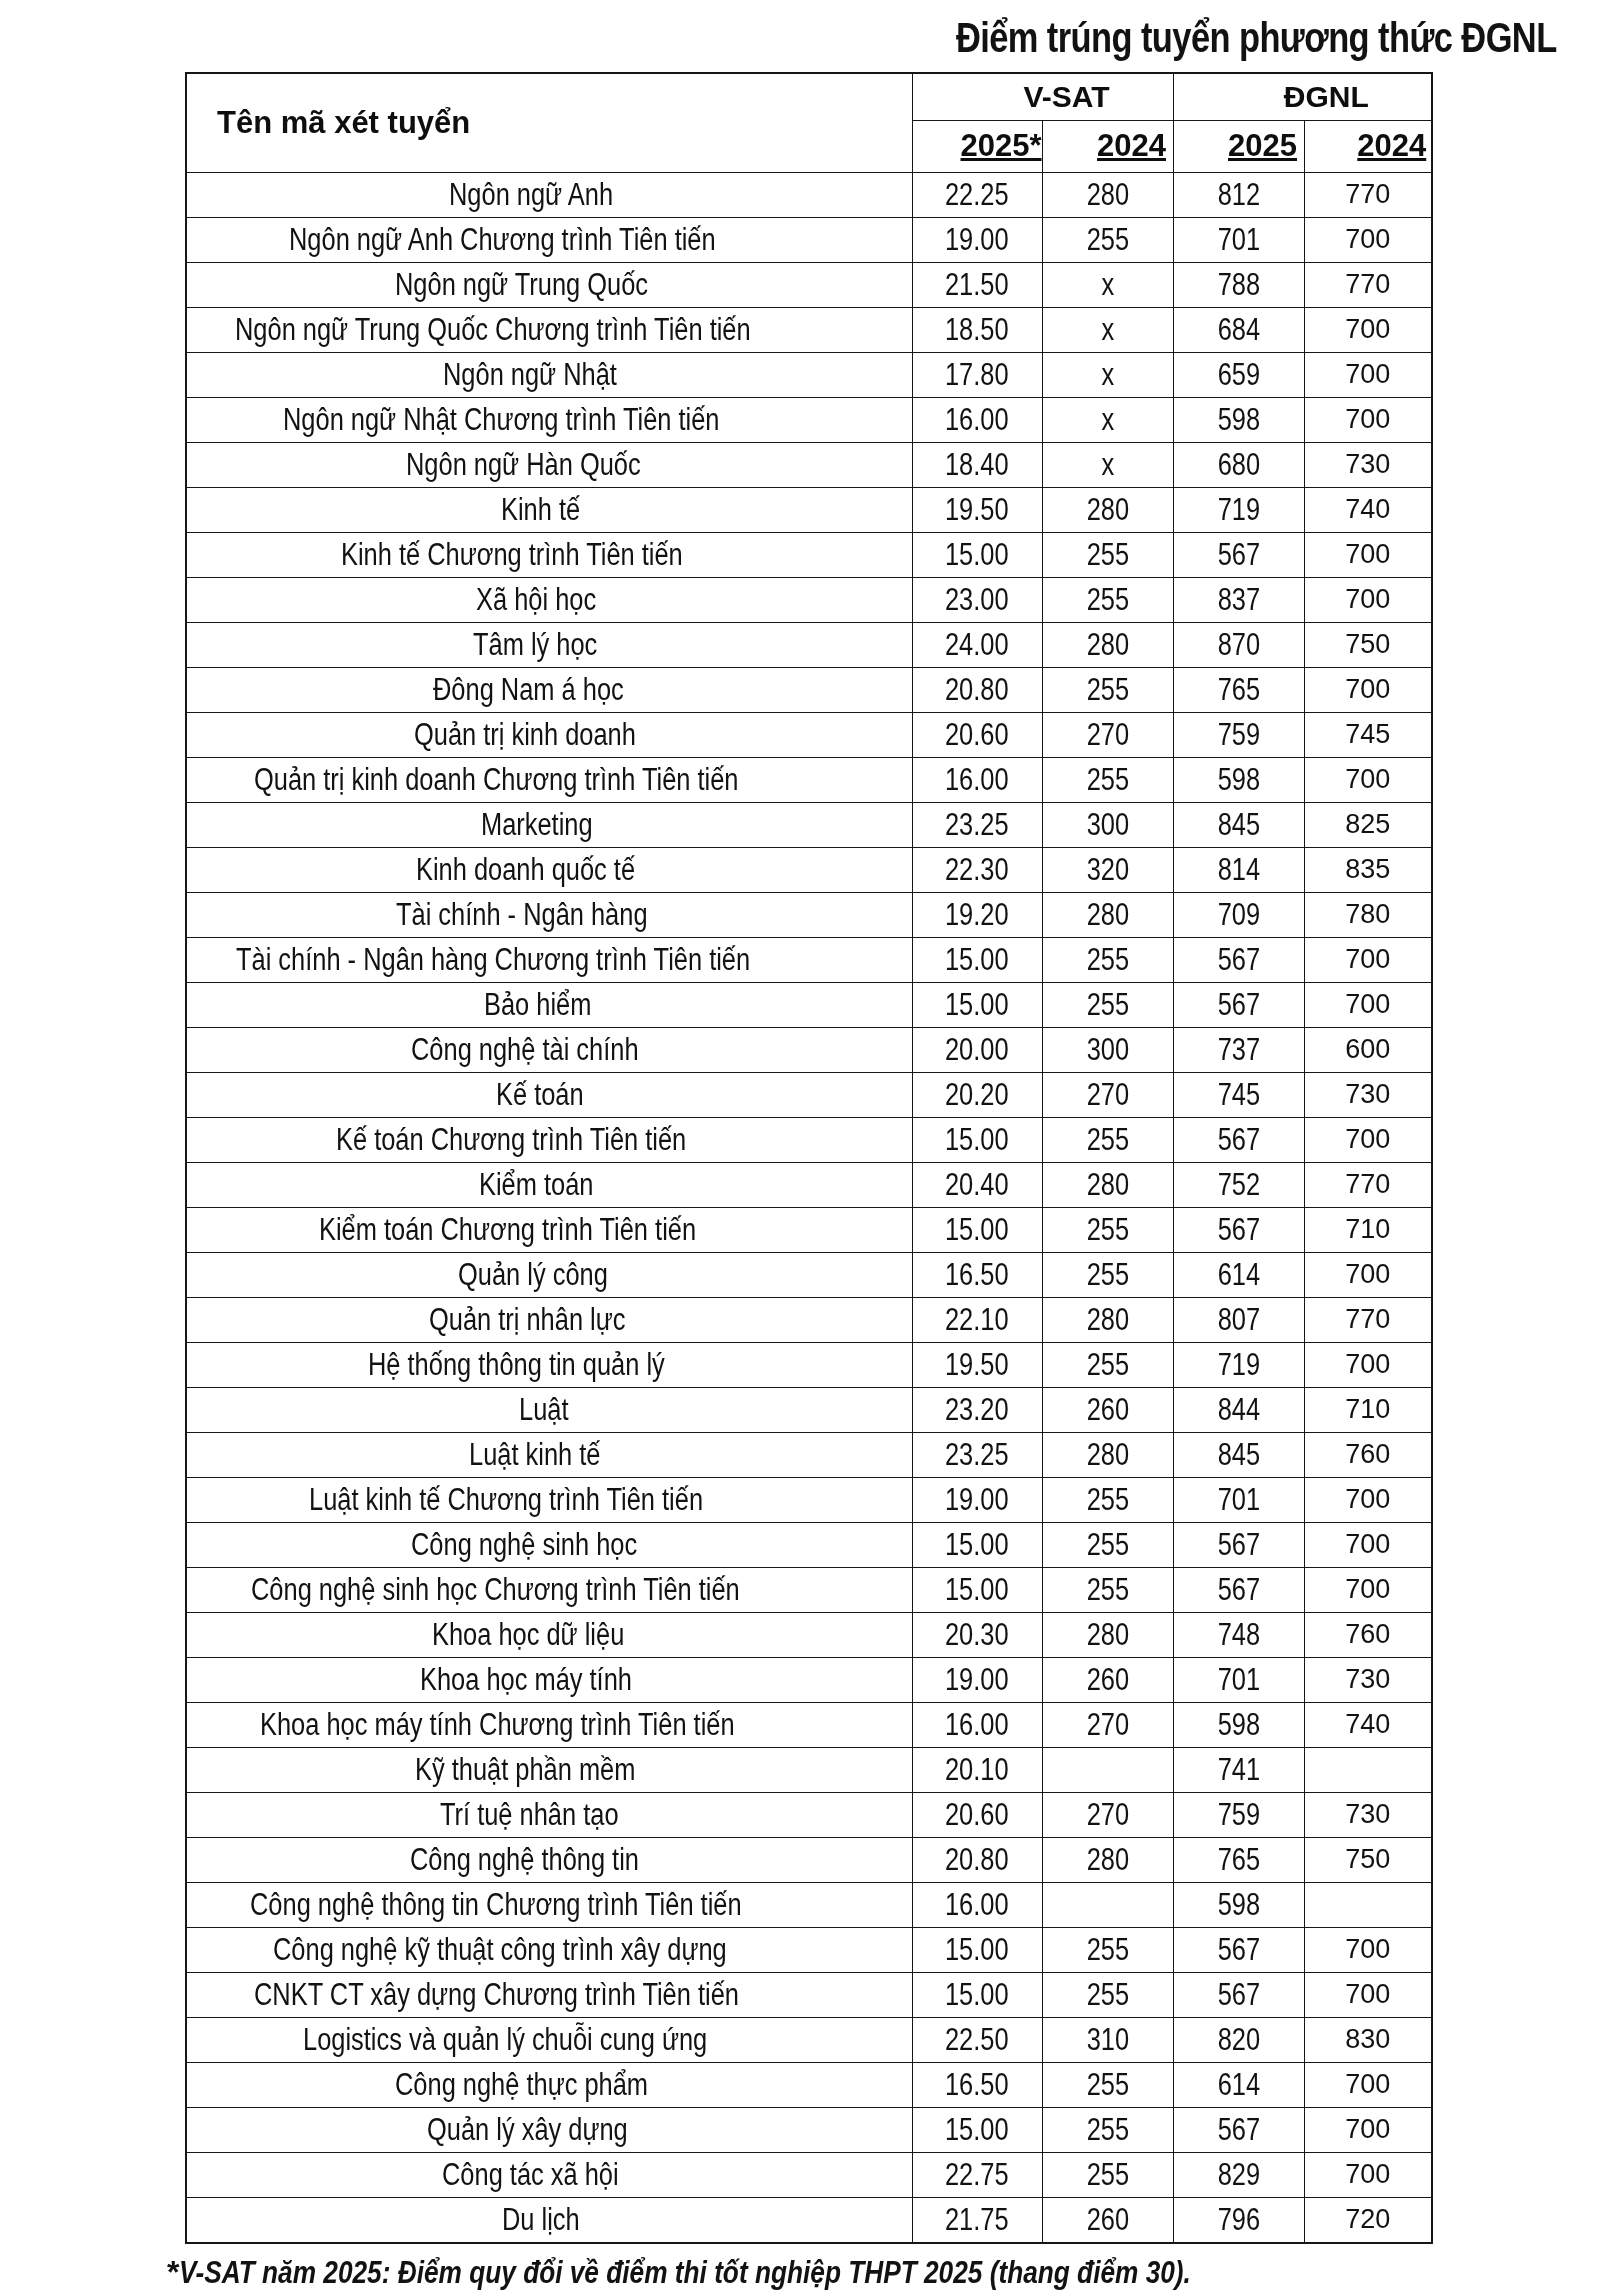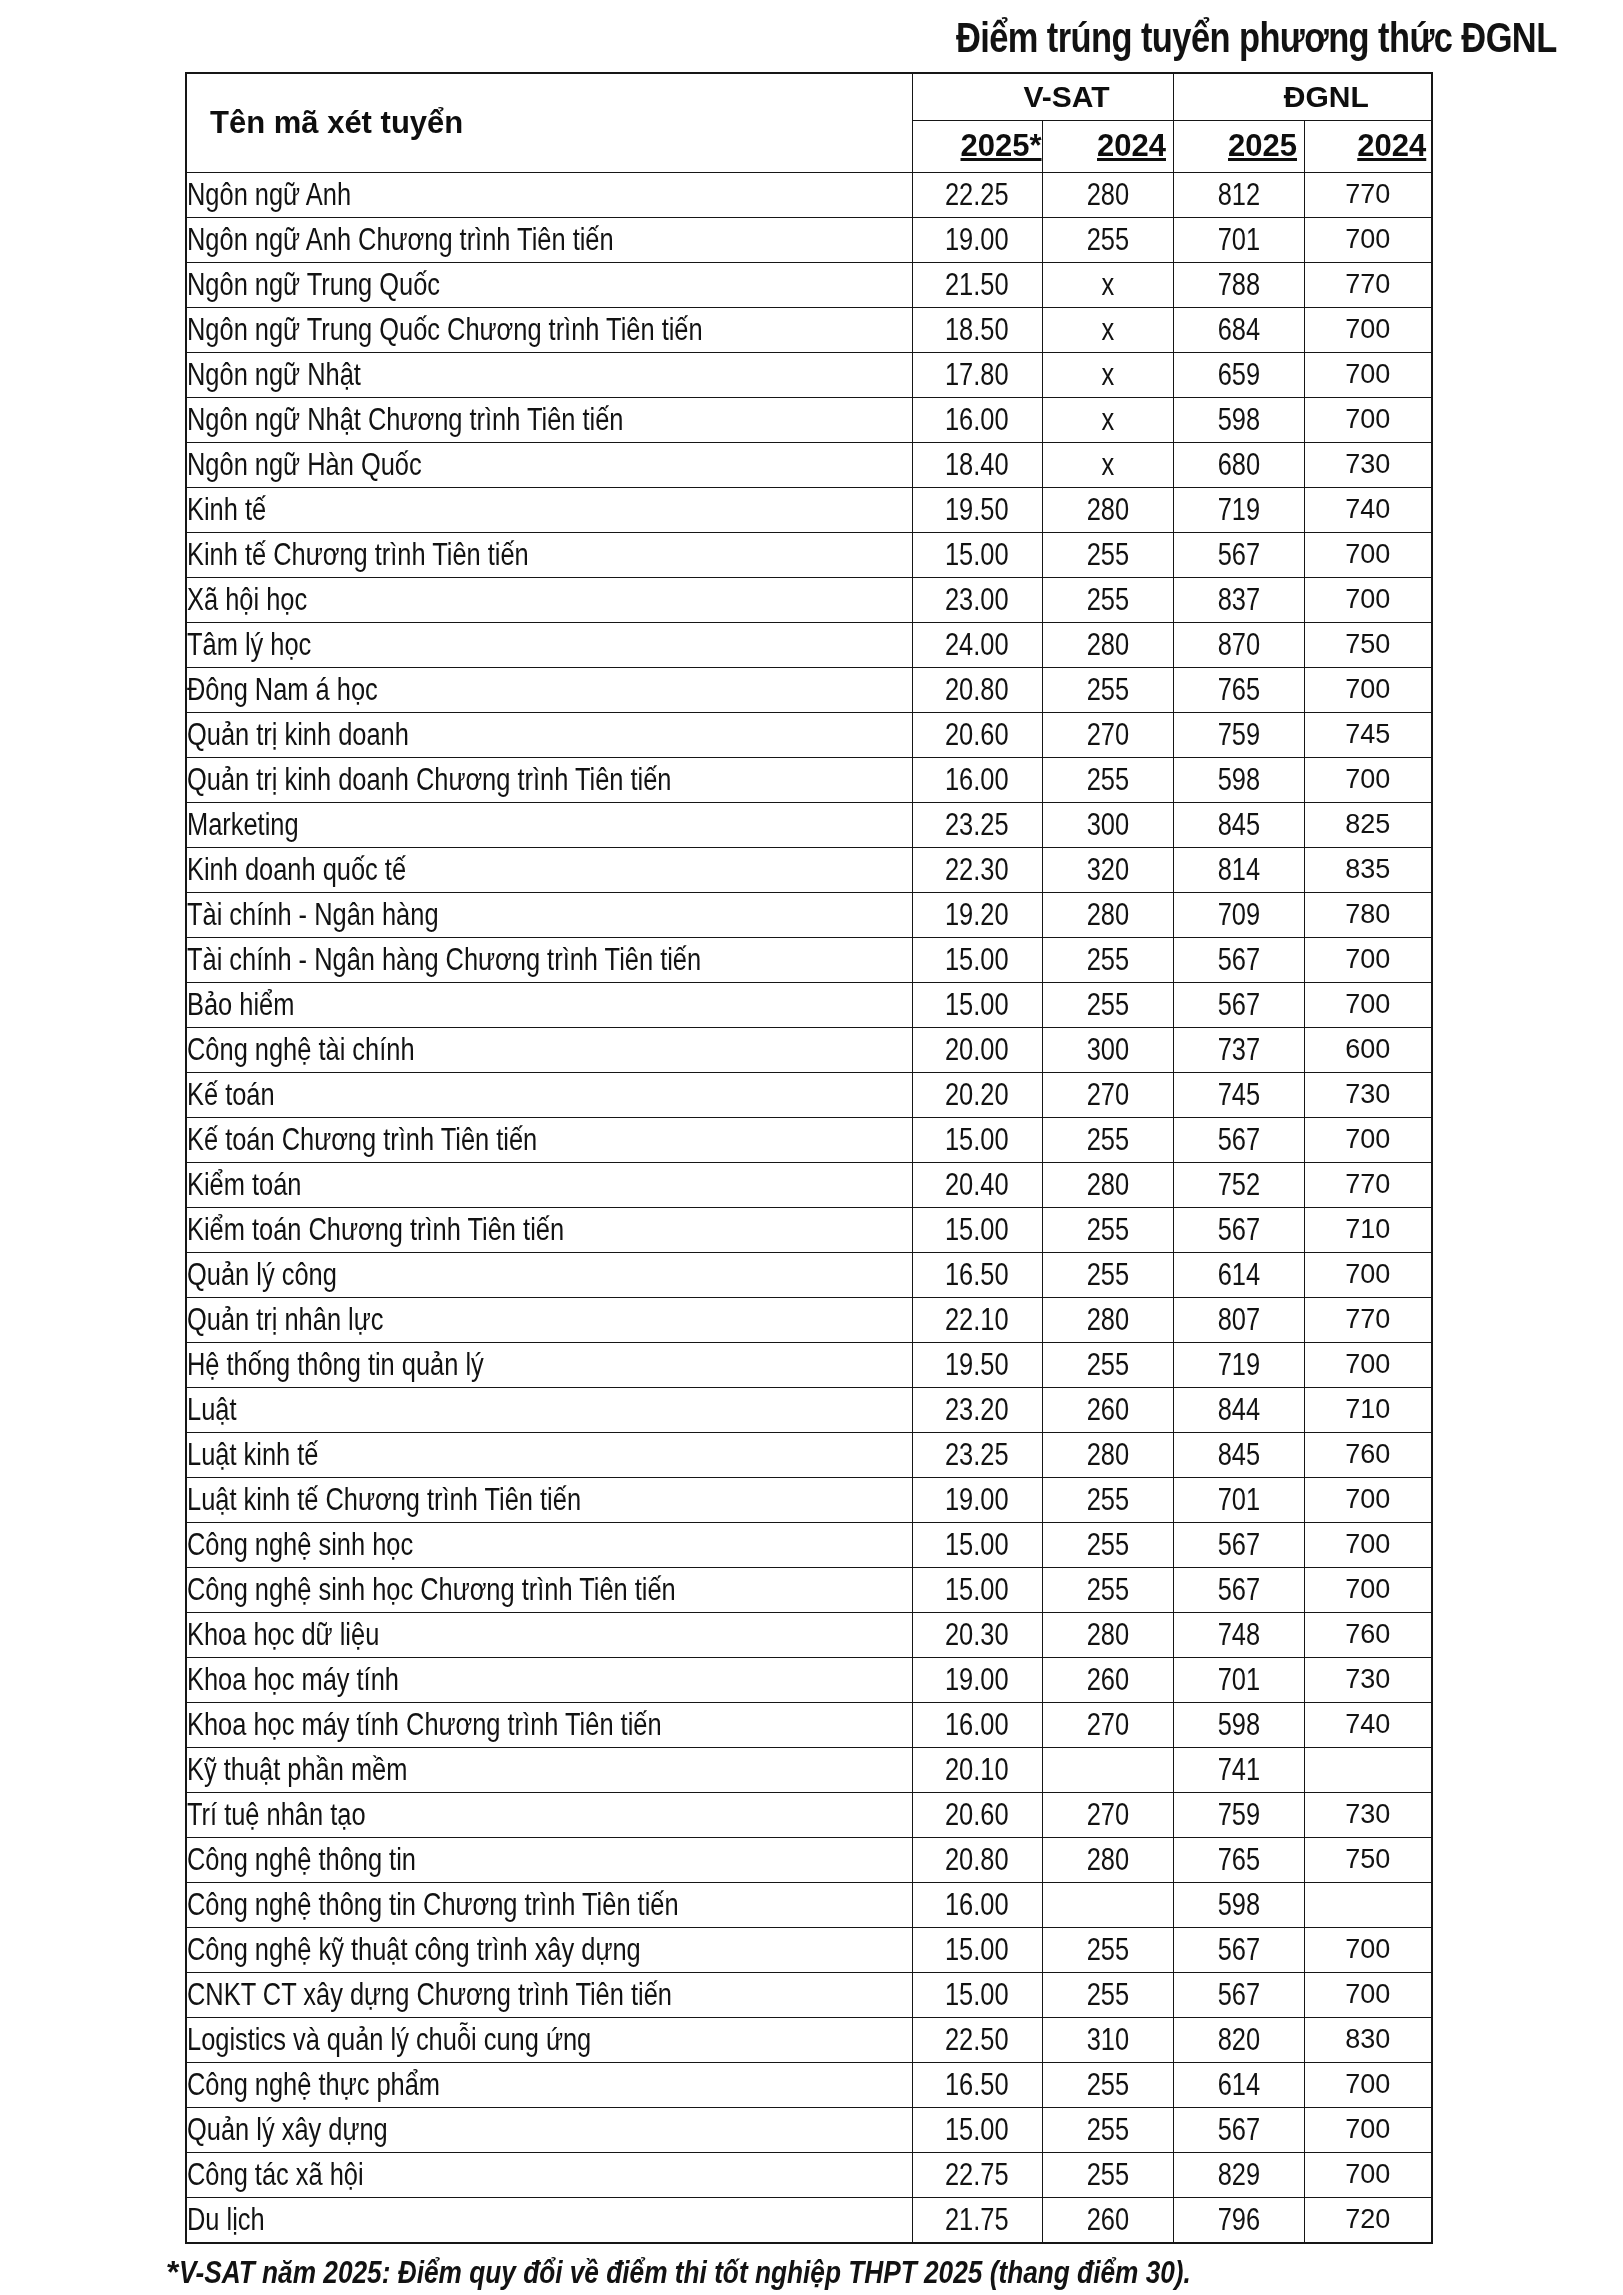--- a/index.html
+++ b/index.html
@@ -23,26 +23,26 @@
   }
   col.c-name{width:726px;}
   col.c-v25{width:130px;}
   col.c-v24{width:131px;}
   col.c-d25{width:131px;}
   col.c-d24{width:128px;}
 
   th,td{border:1.6px solid #161616;padding:0;vertical-align:middle;}
 
   thead th{font-weight:bold;color:#0e0e0e;padding-left:48px;}
-  th.h-name{text-align:left;padding-left:23px;font-size:31px;letter-spacing:0;}
+  th.h-name{text-align:left;padding-left:30px;font-size:31px;letter-spacing:0;}
   th.h-group{font-size:30px;height:46px;text-align:center;}
   th.h-year{font-size:31px;height:51px;text-decoration:underline;}
 
   tbody td{height:44px;font-size:31px;}
-  td.name{text-align:left;}
+  td.name{text-align:center;}
   td.num{text-align:center;}
   td.num.last{font-size:27px;letter-spacing:0;}
   td.num.last .cond{transform:none;}
 
   .footnote{
     margin:10.5px 0 0 167px;
     font-size:32px;font-weight:bold;
   }
   .footnote .marker{font-style:normal;font-weight:bold;}
   .footnote .fn-text{font-style:italic;}

